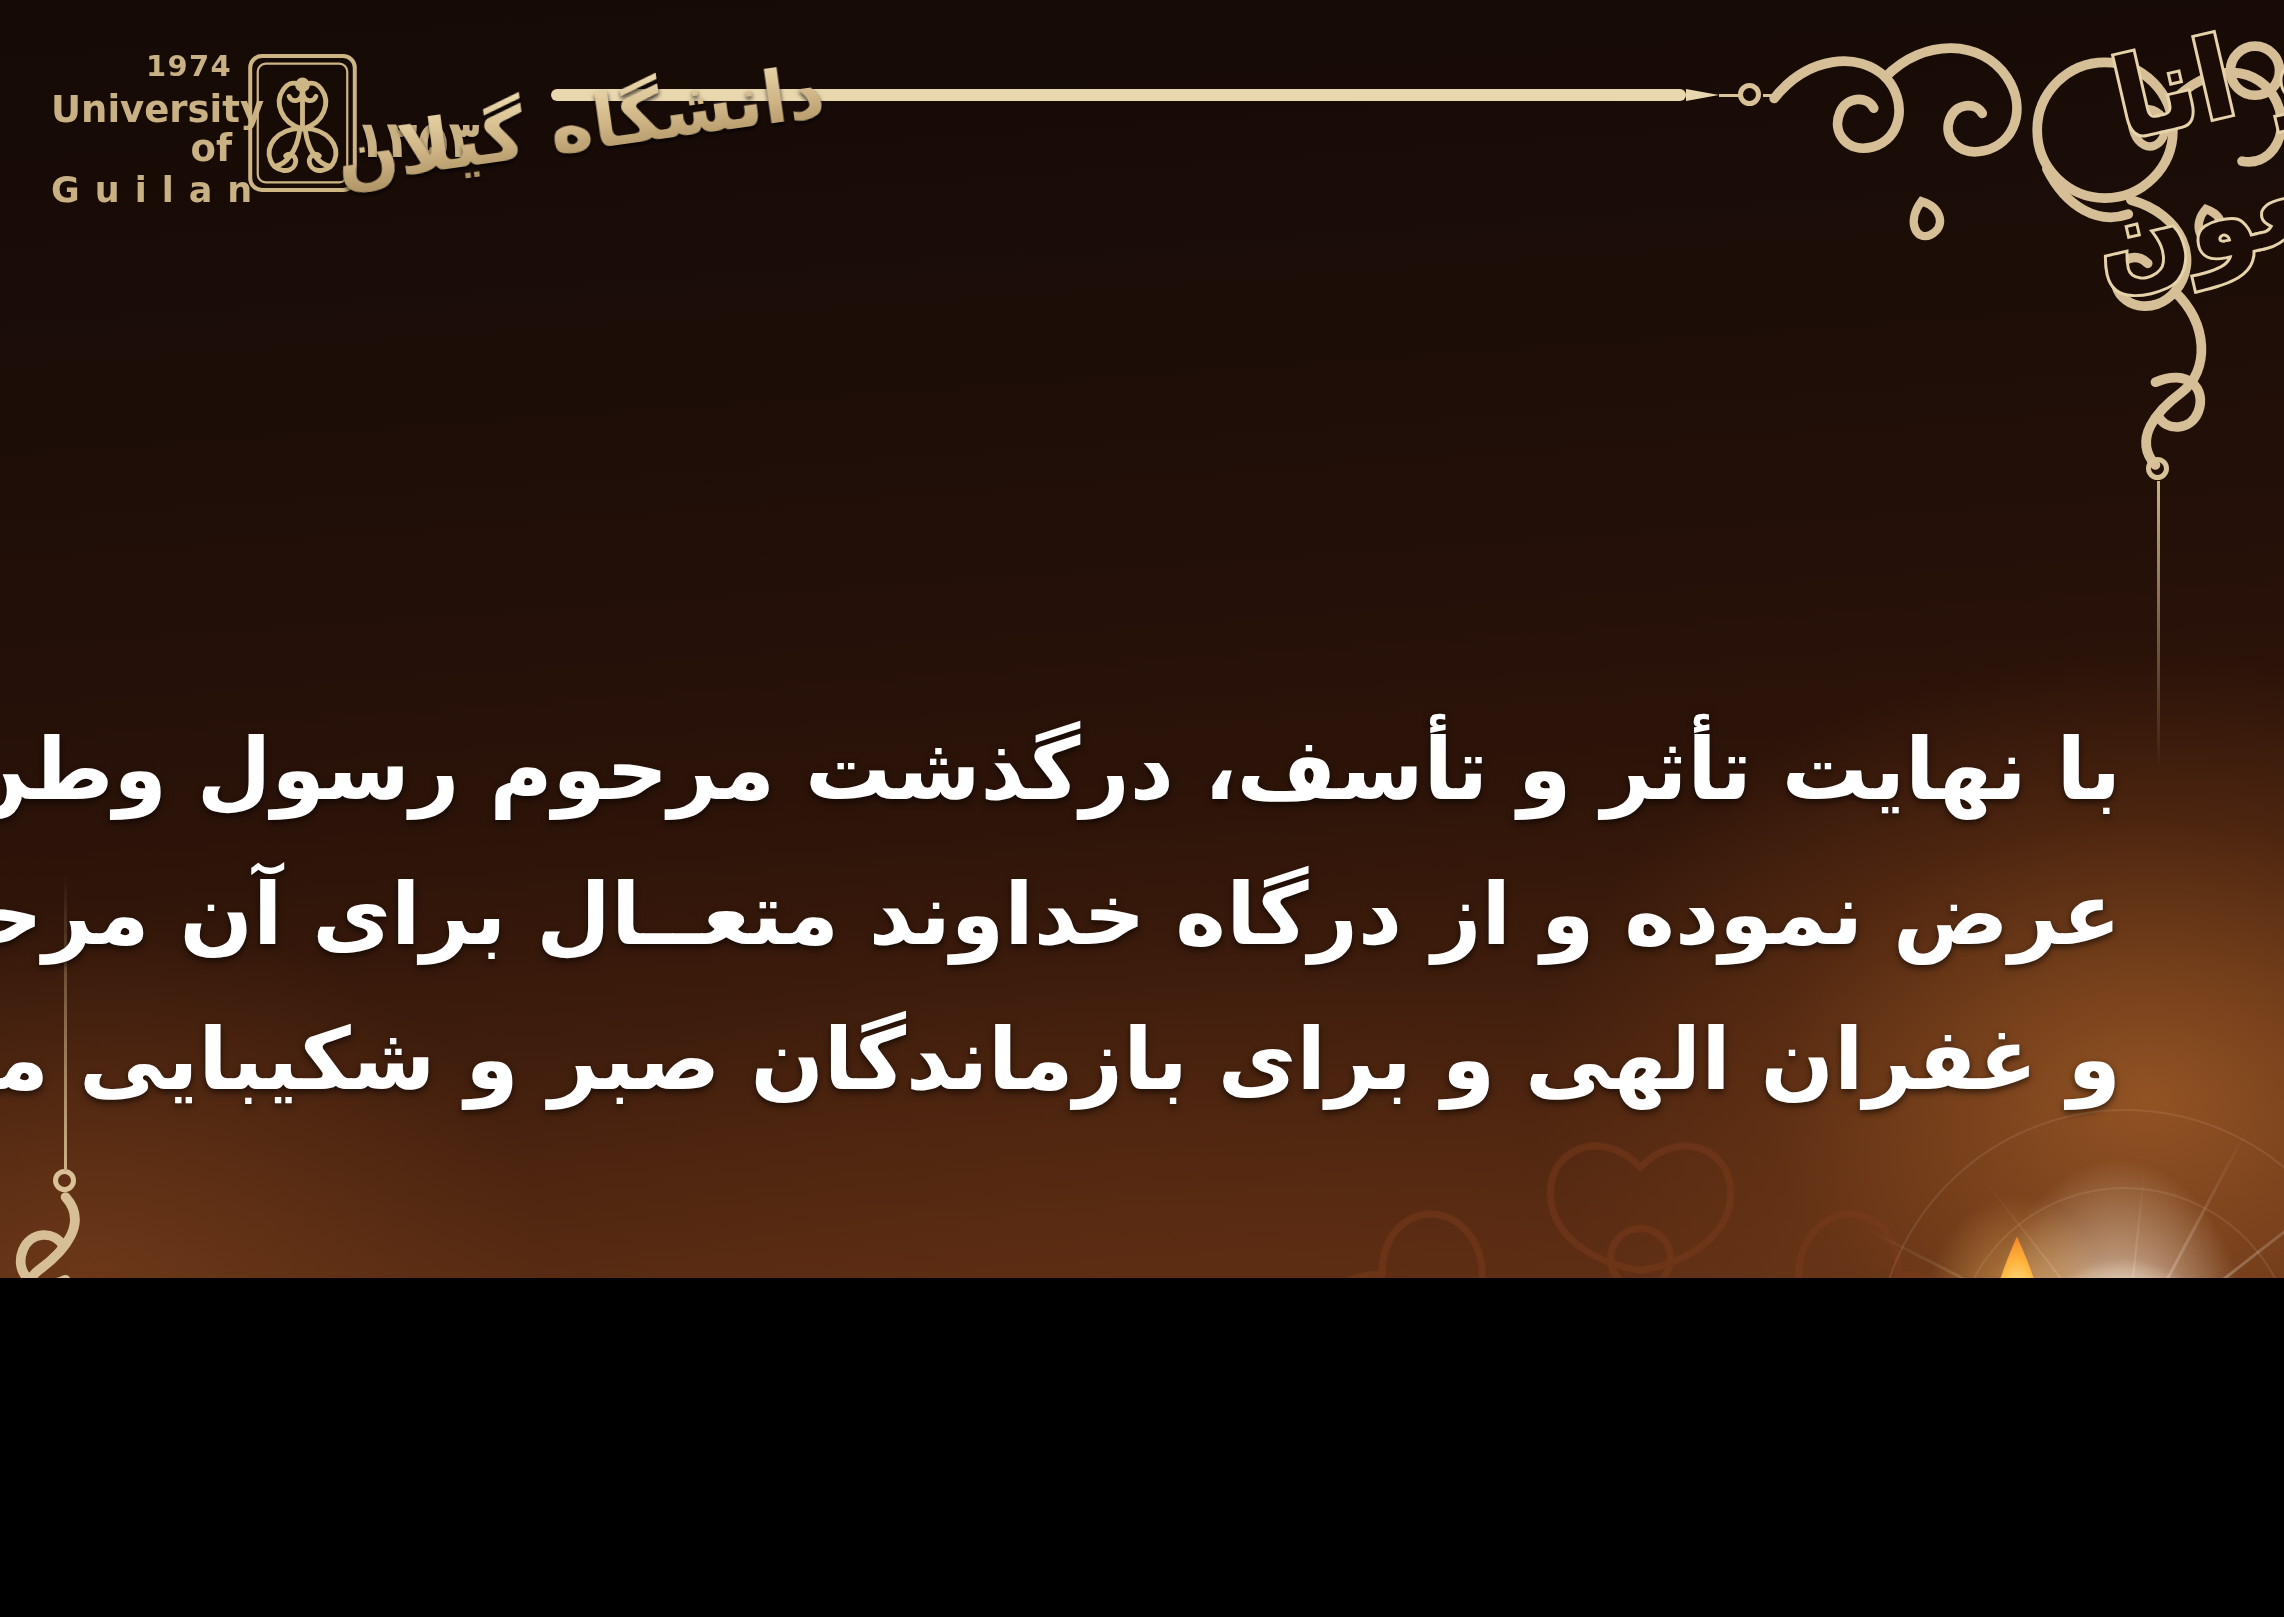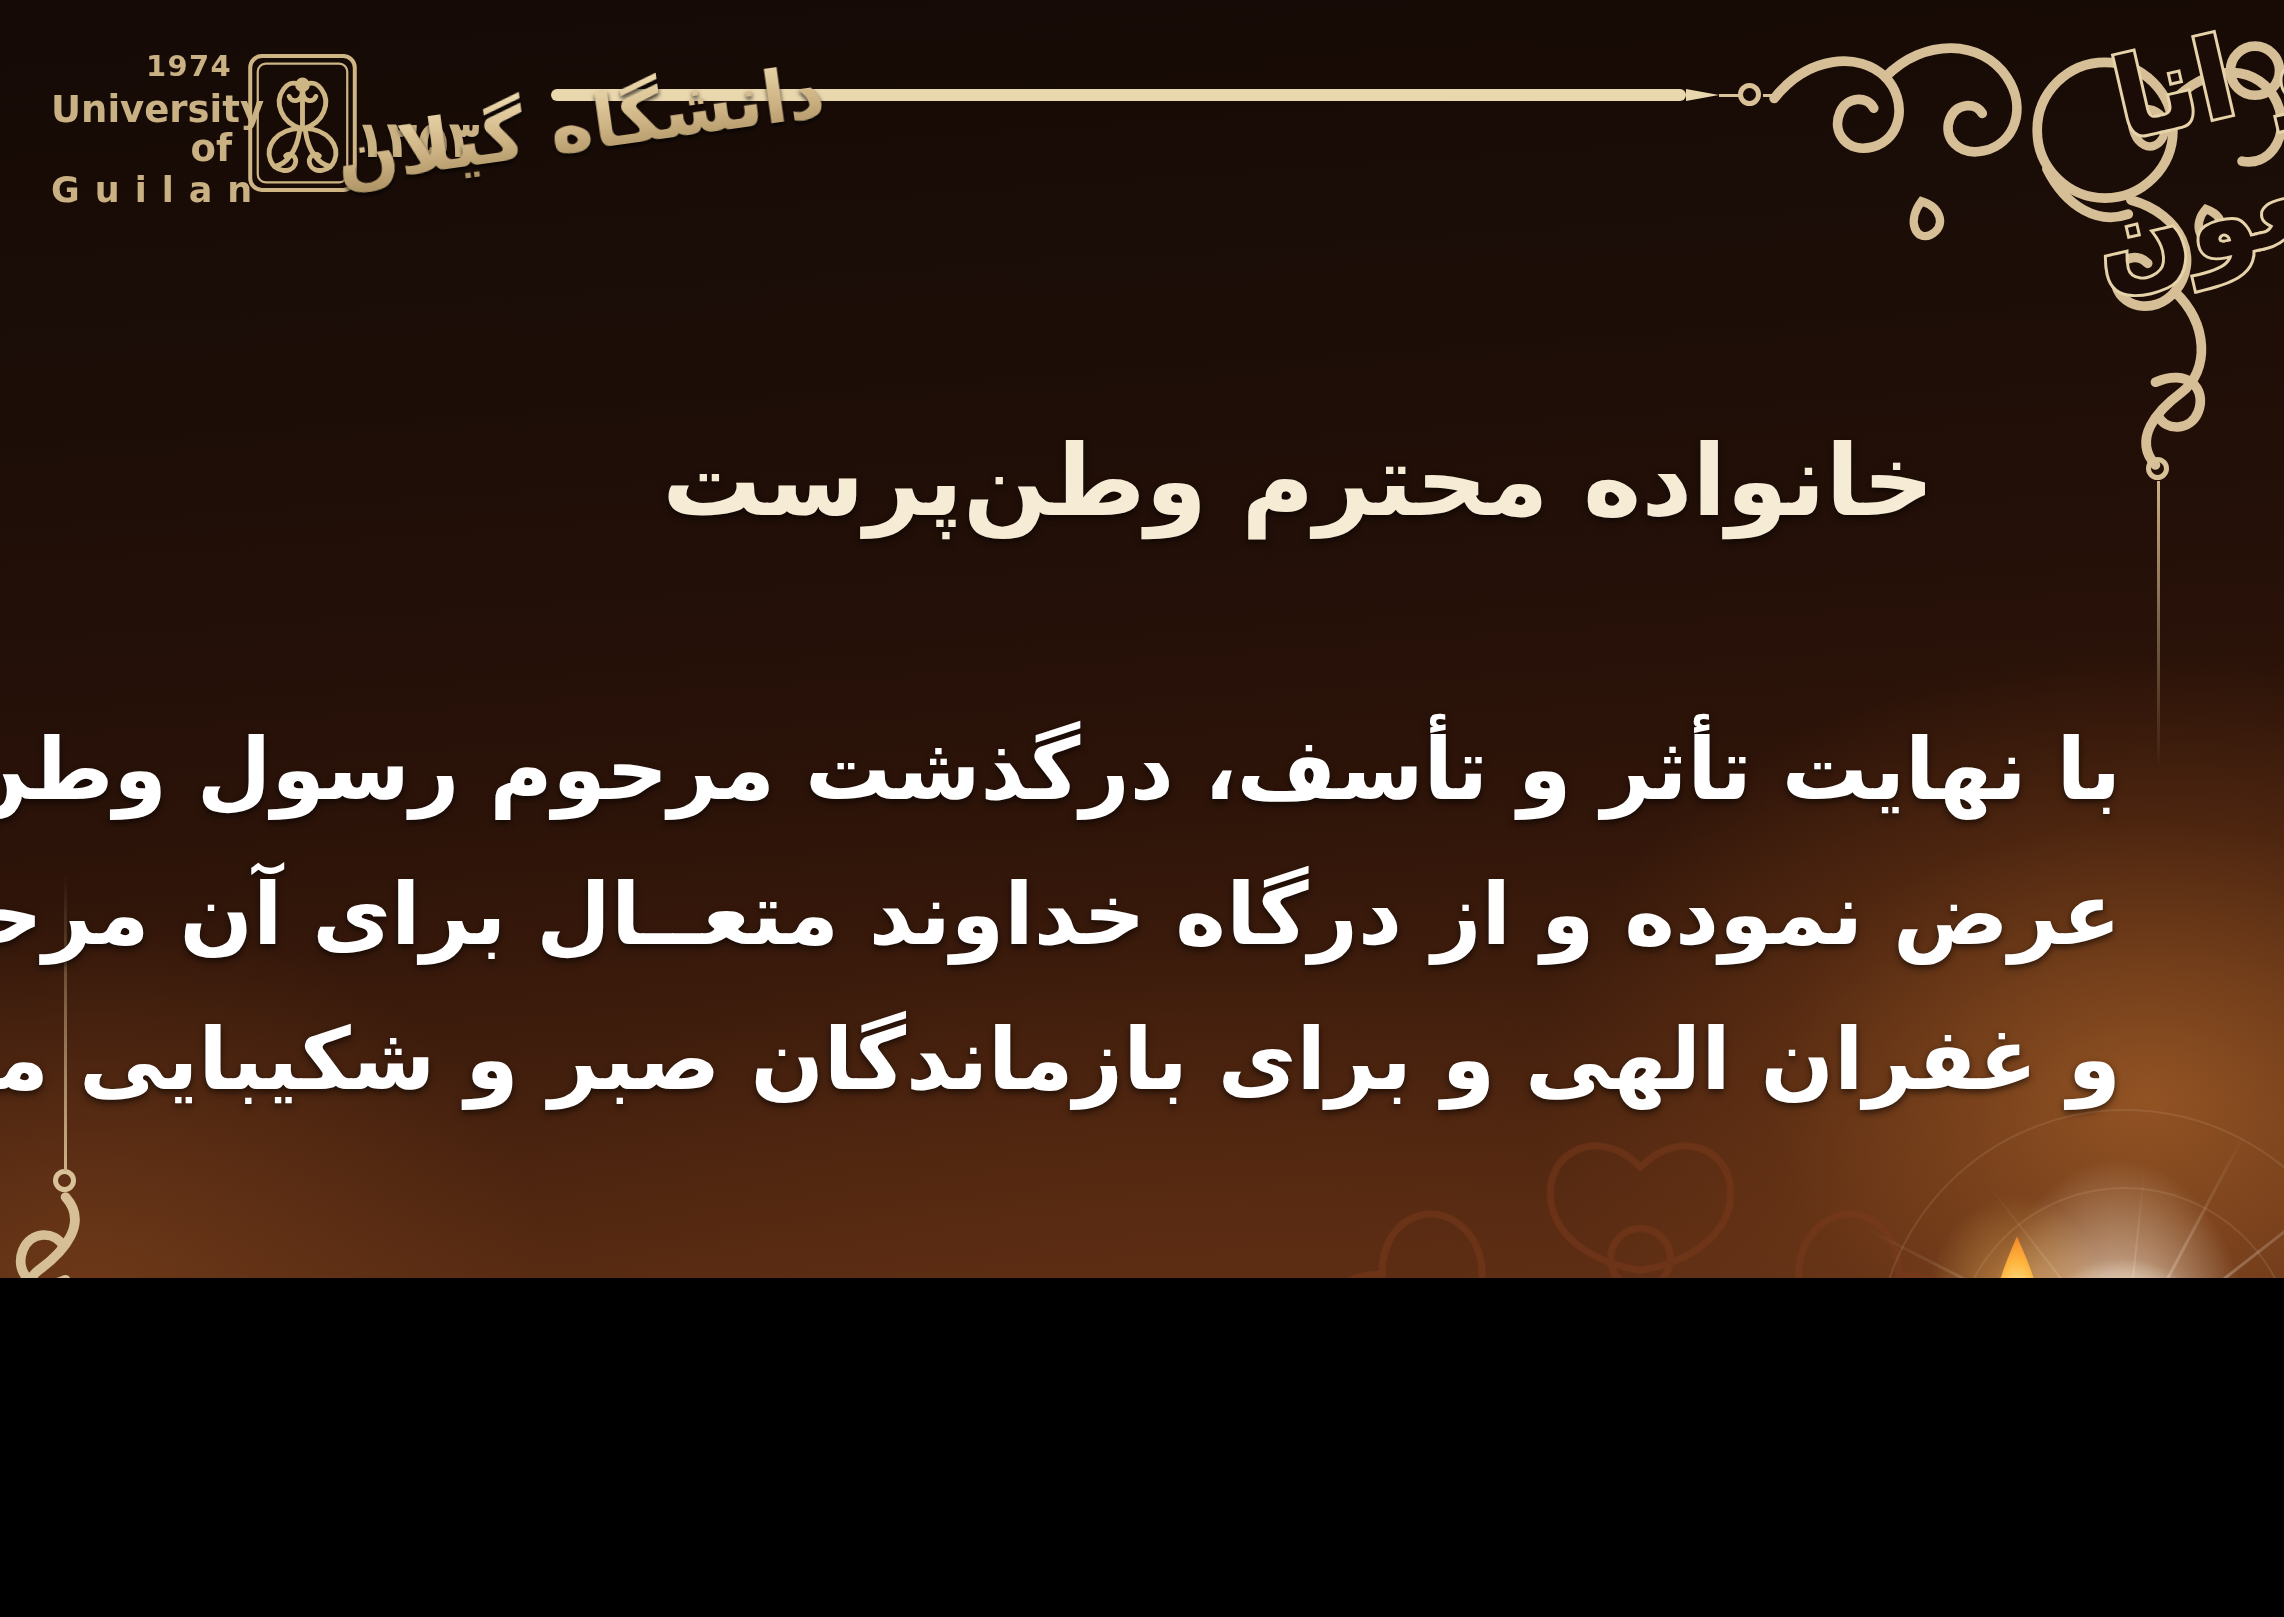--- a/index.html
+++ b/index.html
@@ -191,21 +191,20 @@
     <text x="290" y="210" text-anchor="middle" transform="rotate(-8 290 170)" font-family="DejaVu Sans" font-weight="bold" font-size="112" fill="url(#goldg)" style="filter:drop-shadow(0 4px 3px rgba(0,0,0,.8));" direction="rtl">دانشگاه گیلان</text>
   </svg>
 
   <svg id="calligraphy" class="abs" width="691" height="339" viewBox="0 0 1060 520">
     <g transform="rotate(-13 530 260)">
       <text x="1010" y="210" text-anchor="end" direction="rtl">انا لله و انا</text>
       <text x="930" y="420" text-anchor="end" direction="rtl">الیه راجعون</text>
     </g>
   </svg>
 
-  <div id="salutation" class="abs">خانواده محترم وطن‌پرست</div>
 
   <div id="body-block" class="abs">
     <div class="bl">با نهایت تأثر و تأسف، درگذشت مرحوم رسول وطن‌پرست را تسلیت</div>
     <div class="bl">عرض نموده و از درگاه خداوند متعــال برای آن مرحــوم، آرامش</div>
     <div class="bl">و غفران الهی و برای بازماندگان صبر و شکیبایی مسألت داریم.</div>
   </div>
 
   <div id="glow-soft" class="abs"></div>
   <div class="ring-faint" style="left:1953px;top:1187px;width:339px;height:339px;"></div>
   <div class="ring-faint" style="left:1875px;top:1109px;width:496px;height:496px;"></div>

